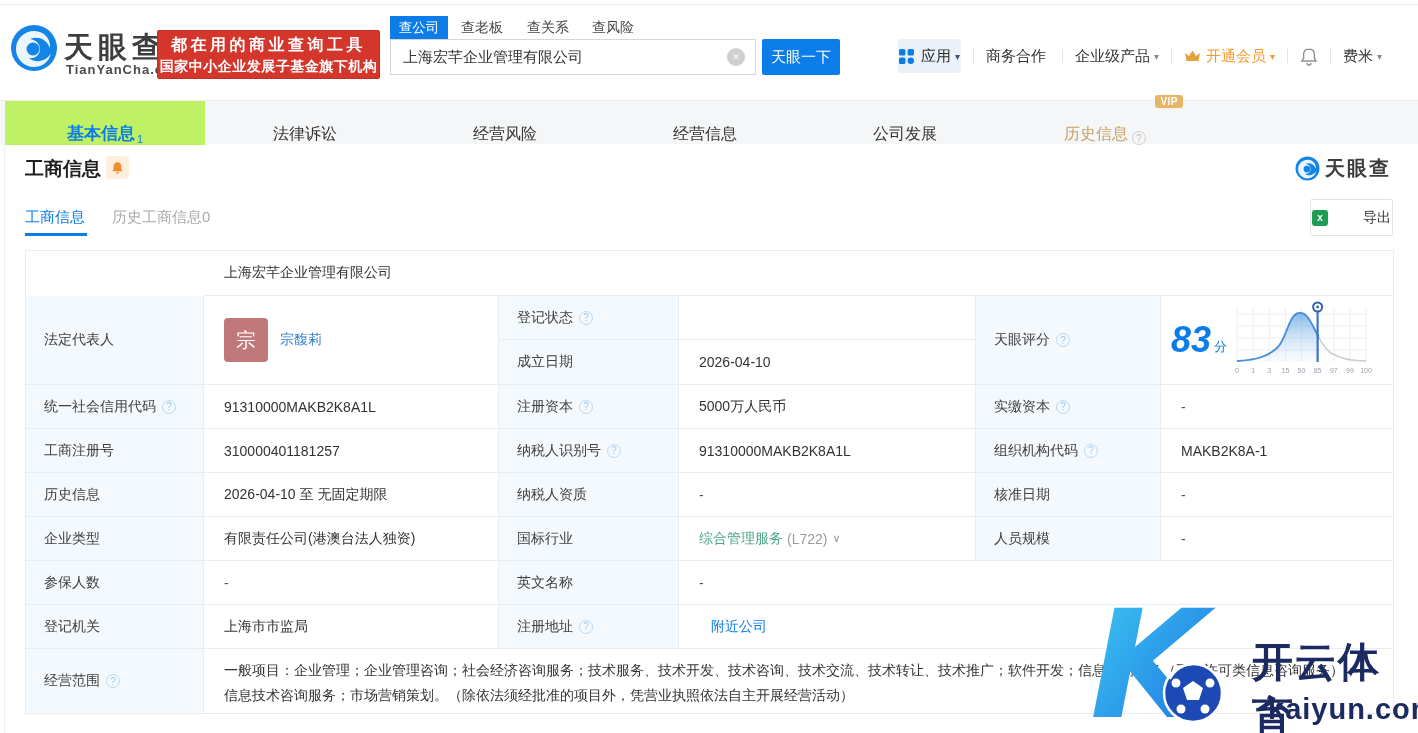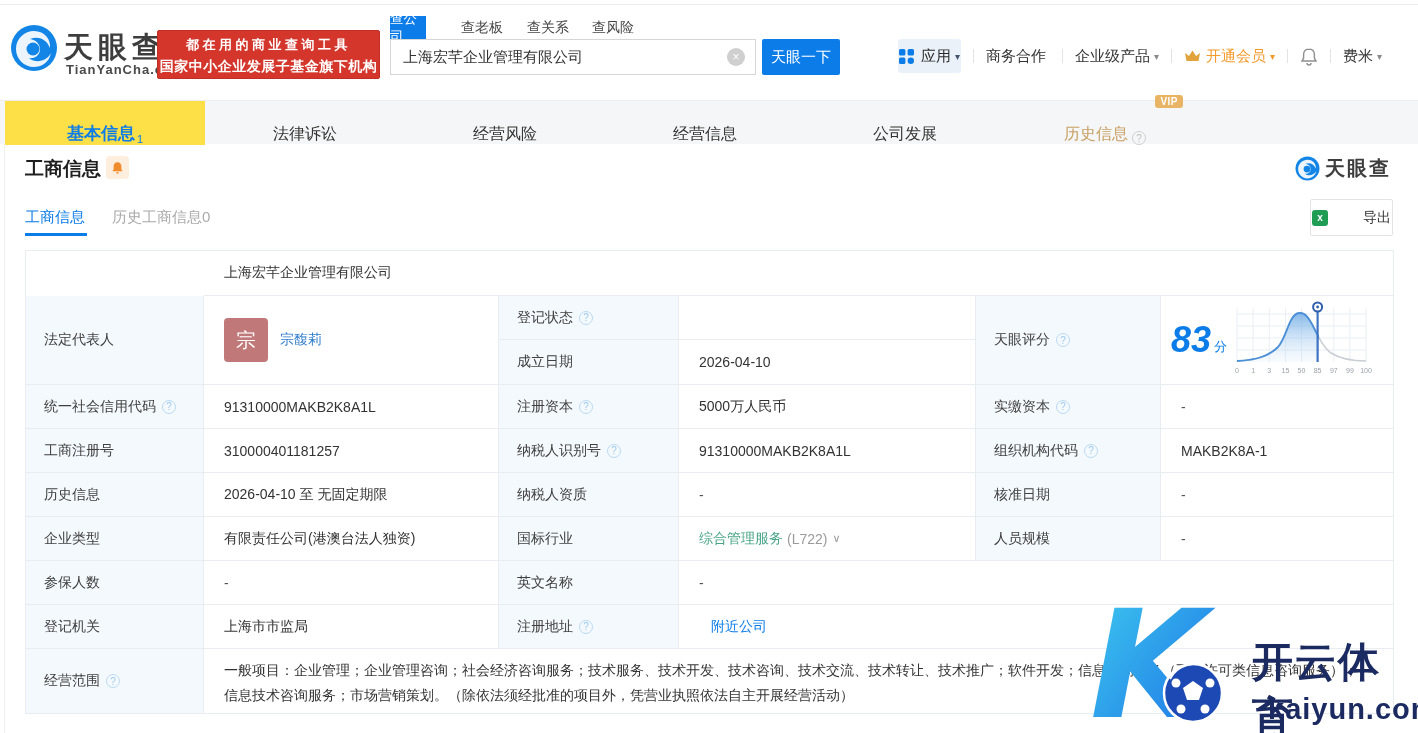--- a/index.html
+++ b/index.html
@@ -11,24 +11,24 @@
   
   .top-hairline { left:0; top:4px; width:1418px; height:1px; background:#ececec; }
   .left-hairline { left:4px; top:100px; width:1px; height:633px; background:#efefef; }
 
   .logo-icon { left:10px; top:24px; width:48px; height:48px; }
   .logo-brand { left:64px; top:28px; font-size:29px; font-weight:bold; color:#3d3d3d; letter-spacing:5px; }
   .logo-domain { left:66px; top:62px; font-size:13px; font-weight:bold; color:#4a4a4a; letter-spacing:1px; }
 
   .promo { left:157px; top:30px; width:223px; height:49px; background:#d4362c; border:1px solid #c22d24;
            border-radius:2px; color:#fff; text-align:center; padding-top:3px; }
-  .promo .l1 { font-size:13px; font-weight:bold; letter-spacing:3.5px; line-height:22px; }
+  .promo .l1 { font-size:16px; font-weight:bold; letter-spacing:3.5px; line-height:22px; }
   .promo .l2 { font-size:14px; font-weight:bold; letter-spacing:0.5px; line-height:20px; }
 
-  .stab-active { left:390px; top:16px; width:36px; height:23px; background:#0b7ce8; color:#fff;
+  .stab-active { left:390px; top:16px; width:58px; height:23px; background:#0b7ce8; color:#fff;
                  font-size:13.5px; display:flex; align-items:center; justify-content:center; cursor:pointer; }
   .stab { top:19px; font-size:14px; color:#444; cursor:pointer; }
   .stab2 { left:461px; } .stab3 { left:527px; } .stab4 { left:592px; }
 
   .search-box { left:390px; top:39px; width:366px; height:36px; border:1px solid #d6d6d6; background:#fff;
                 display:flex; align-items:center; padding:0 10px 0 12px; }
   .search-box .val { flex:1; font-size:15px; color:#333; }
   .clear-btn { width:18px; height:18px; border-radius:50%; background:#cfcfcf; color:#fff; font-size:12px;
                display:flex; align-items:center; justify-content:center; cursor:pointer; }
   .search-btn { left:762px; top:39px; width:78px; height:36px; background:#0b7ce8; color:#fff; font-size:15px;
@@ -44,21 +44,21 @@
   .nav-item { font-size:15px; color:#333; cursor:pointer; display:flex; align-items:center; }
   .nav-item .txt { margin-right:4px; }
   .vip-link { color:#f59b2e; }
   .bell-wrap { cursor:pointer; display:flex; align-items:center; }
 
   
   .tabbar { left:0; top:100px; width:1418px; height:44px; background:#f5f6f7; border-top:1px solid #ededed;
             display:flex; padding-left:5px; }
   .mtab { width:200px; height:44px; display:flex; align-items:flex-end; justify-content:center;
           font-size:16px; color:#333; cursor:pointer; position:relative; }
-  .mtab.active { background:#fde047; color:#0b7ce8; font-weight:bold; font-size:17px; }
+  .mtab.active { background:#bef264; color:#0b7ce8; font-weight:bold; font-size:17px; }
   .mtab.active sup { font-size:11px; font-weight:normal; margin-left:2px; color:#0b7ce8; }
   .mtab.gold { color:#c9a063; }
   .vip-badge { position:absolute; top:-6px; right:22px; background:#e9b564; color:#fff; font-size:10px;
                font-weight:bold; padding:1px 5px; border-radius:3px; letter-spacing:0.5px; }
   .q-gray { display:inline-flex; width:14px; height:14px; border:1px solid #cfcfcf; border-radius:50%;
             color:#bdbdbd; font-size:10px; align-items:center; justify-content:center; margin-left:4px; }
 
   
   .sec-title { left:25px; top:156px; font-size:19px; font-weight:bold; color:#1f1f1f; }
   .sec-bell { left:106px; top:156px; width:23px; height:23px; background:#fdeedd; border-radius:4px;

